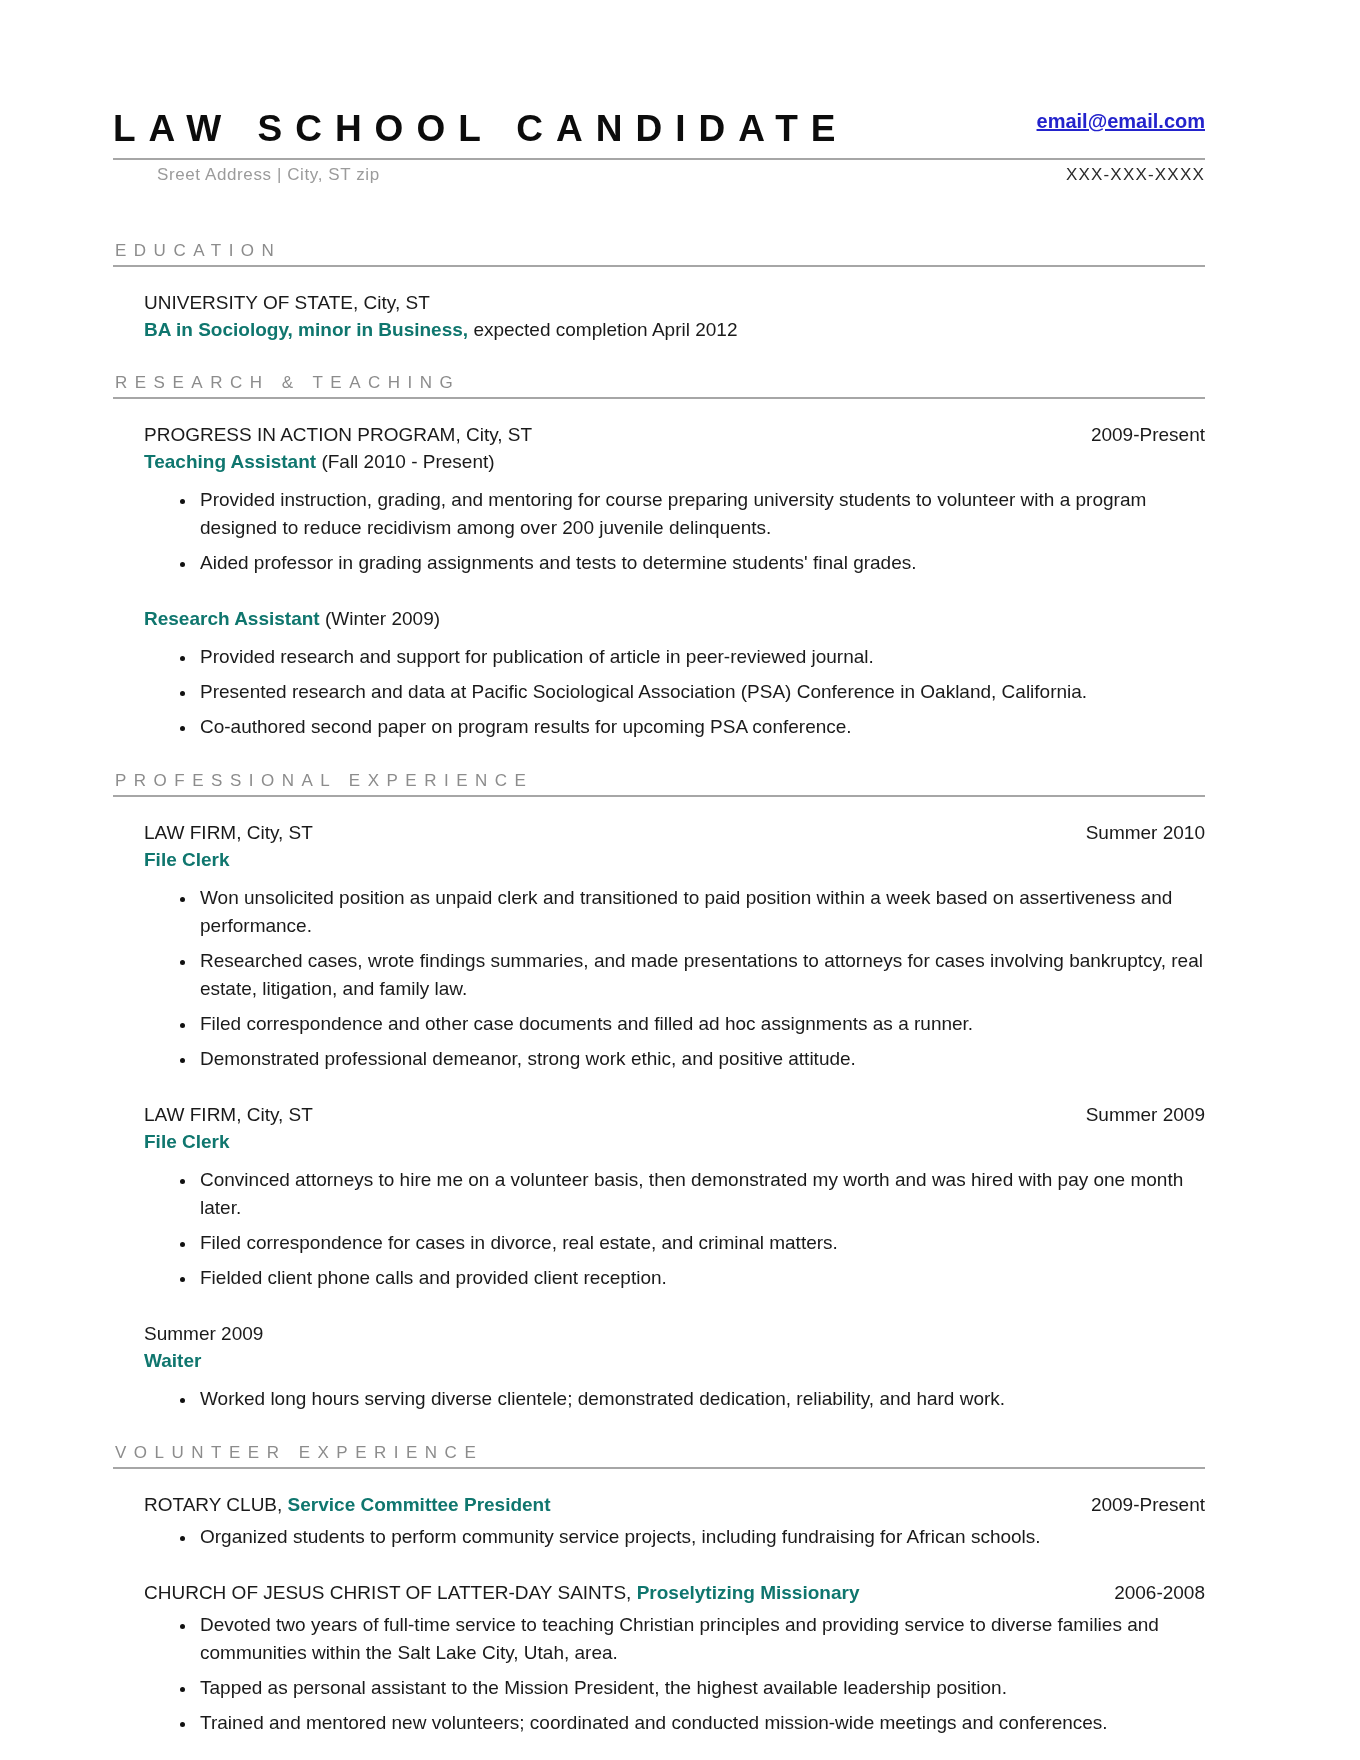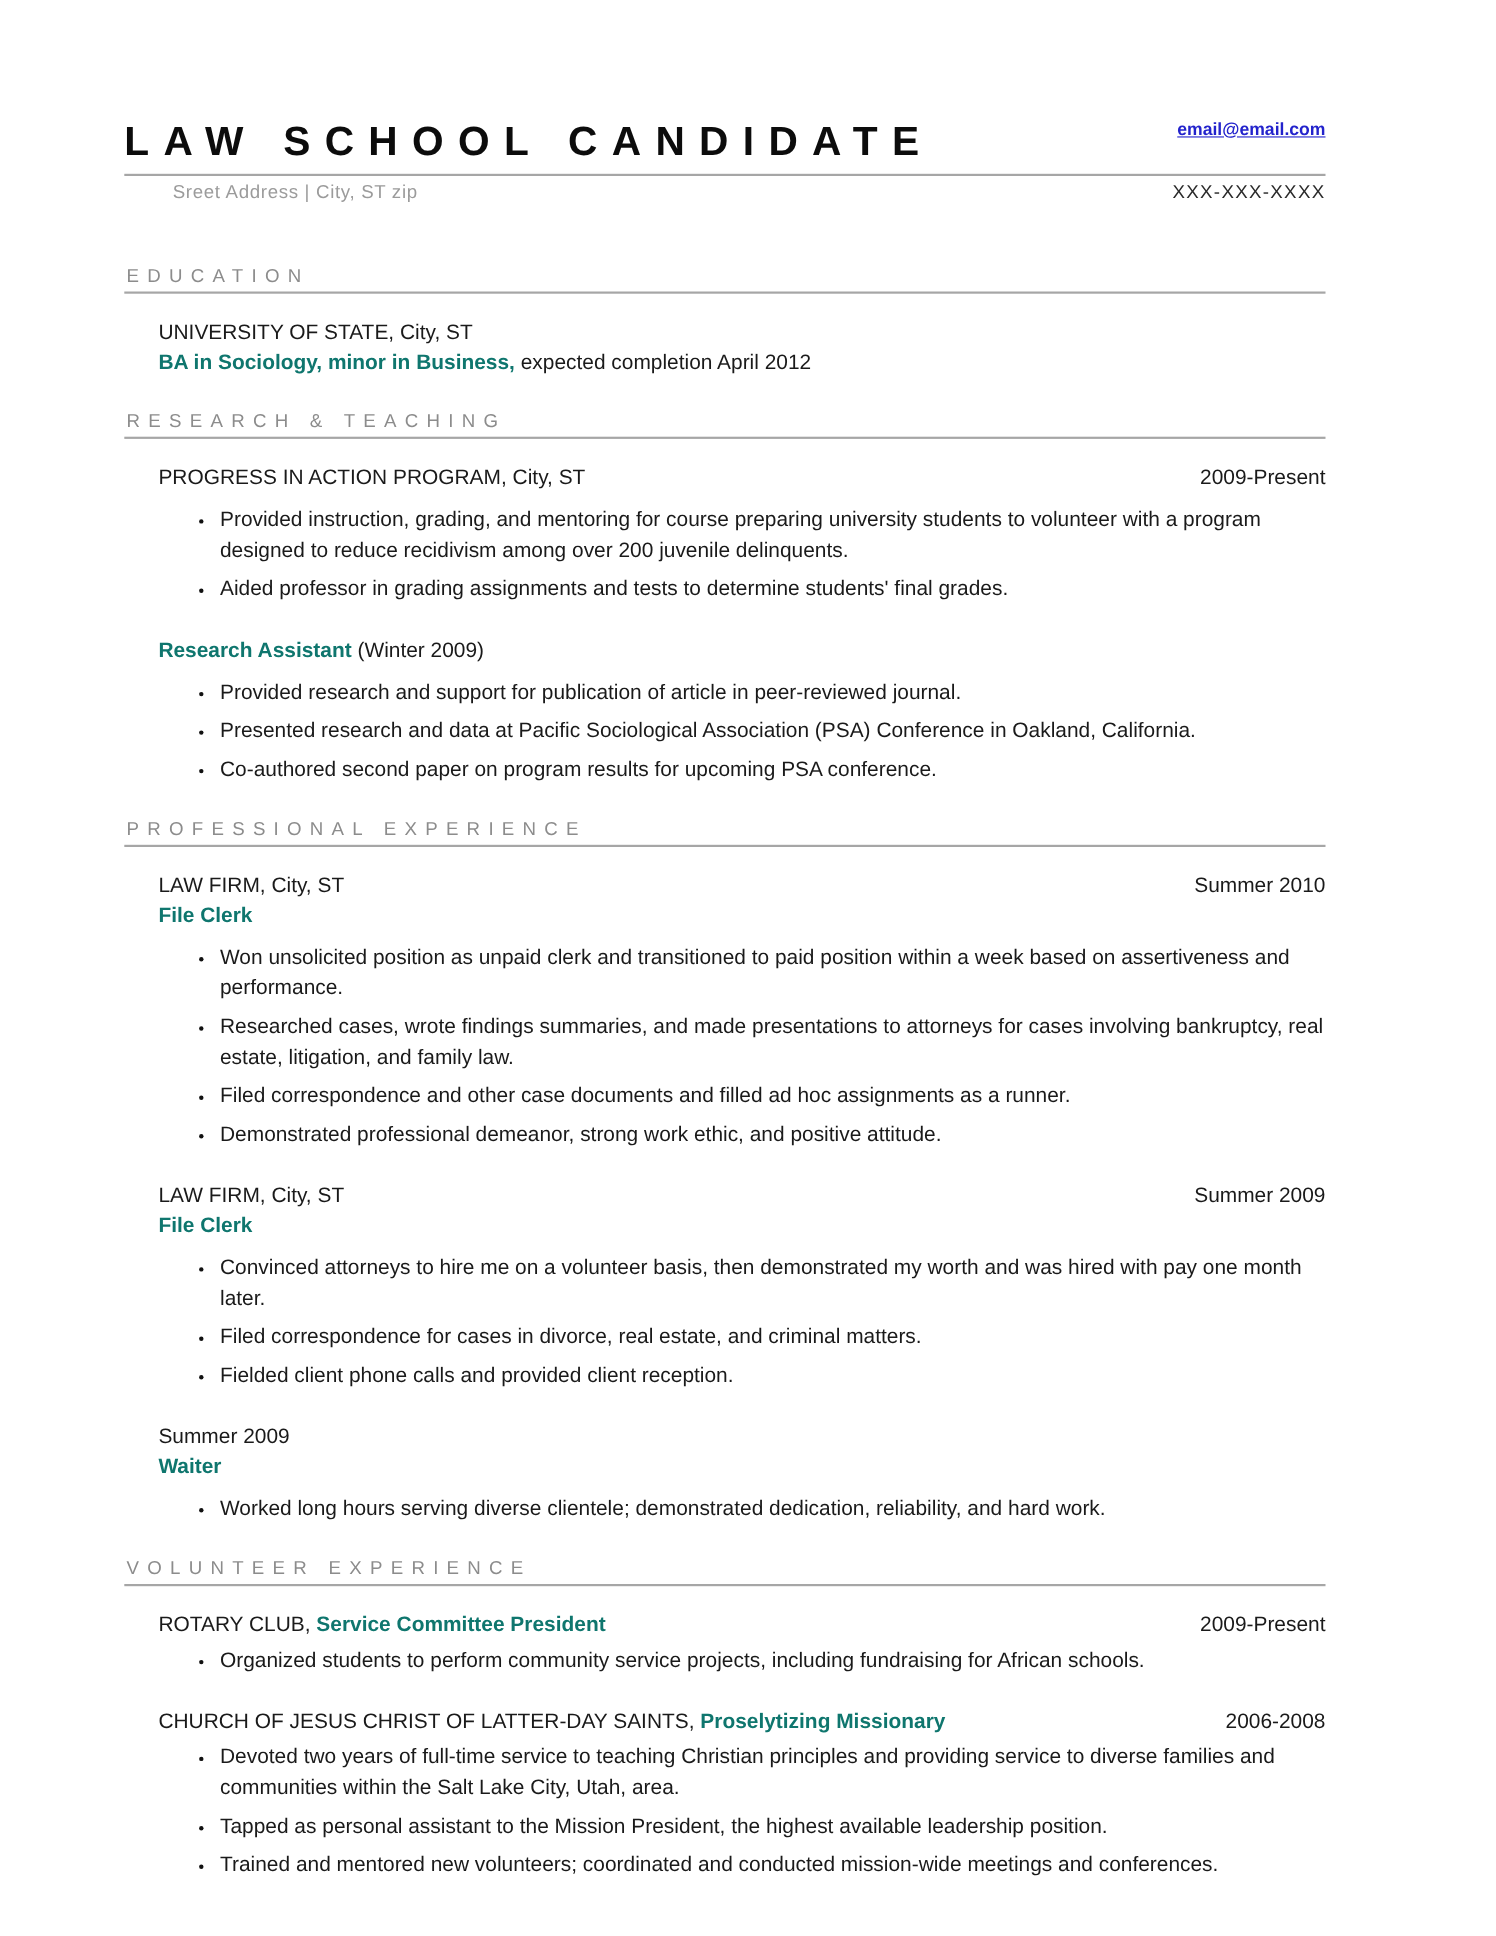--- a/index.html
+++ b/index.html
@@ -21,21 +21,21 @@
   .content{position:absolute;left:113px;top:0;width:1092px;}
 
   
   header{padding-top:110px;}
   .header-row{display:flex;justify-content:space-between;}
   h1.name{
     margin:0;font-size:37px;font-weight:bold;letter-spacing:13px;
     line-height:1.05;color:#0c0c0c;white-space:nowrap;
   }
   a.email{
-    font-size:16px;font-weight:bold;color:var(--link);
+    font-size:20px;font-weight:bold;color:var(--link);
     text-decoration:underline;margin-bottom:1px;white-space:nowrap;cursor:pointer;
   }
   .header-rule{border-top:2px solid var(--rule);margin-top:9px;}
   .header-sub{display:flex;justify-content:space-between;margin-top:5px;margin-left:44px;}
   .address{color:var(--muted);font-size:17px;letter-spacing:0.6px;}
   .phone{color:#2b2b2b;font-size:17px;letter-spacing:1.2px;font-weight:bold;font-weight:normal;}
 
   
   section.resume-section{margin-top:30px;}
   section.resume-section.first{margin-top:56px;}
@@ -95,20 +95,21 @@
           </div>
         </section>
         <section class="resume-section">
           <h2 class="section-title">RESEARCH &amp; TEACHING</h2>
           <div class="section-divider"></div>
           <div class="entry">
             <div class="entry-heading-line">
               <span class="entry-left"><span>PROGRESS IN ACTION PROGRAM, City, ST</span></span>
               <span class="entry-date">2009-Present</span>
             </div>
+            <div class="entry-title-line"><span class="bold">Teaching Assistant</span><span> (Fall 2010 - Present)</span></div>
             <ul class="bullets">
               <li>Provided instruction, grading, and mentoring for course preparing university students to volunteer with a program designed to reduce recidivism among over 200 juvenile delinquents.</li>
               <li>Aided professor in grading assignments and tests to determine students' final grades.</li>
             </ul>
           </div>
           <div class="entry">
             <div class="entry-title-line"><span class="bold">Research Assistant</span><span> (Winter 2009)</span></div>
             <ul class="bullets">
               <li>Provided research and support for publication of article in peer-reviewed journal.</li>
               <li>Presented research and data at Pacific Sociological Association (PSA) Conference in Oakland, California.</li>

